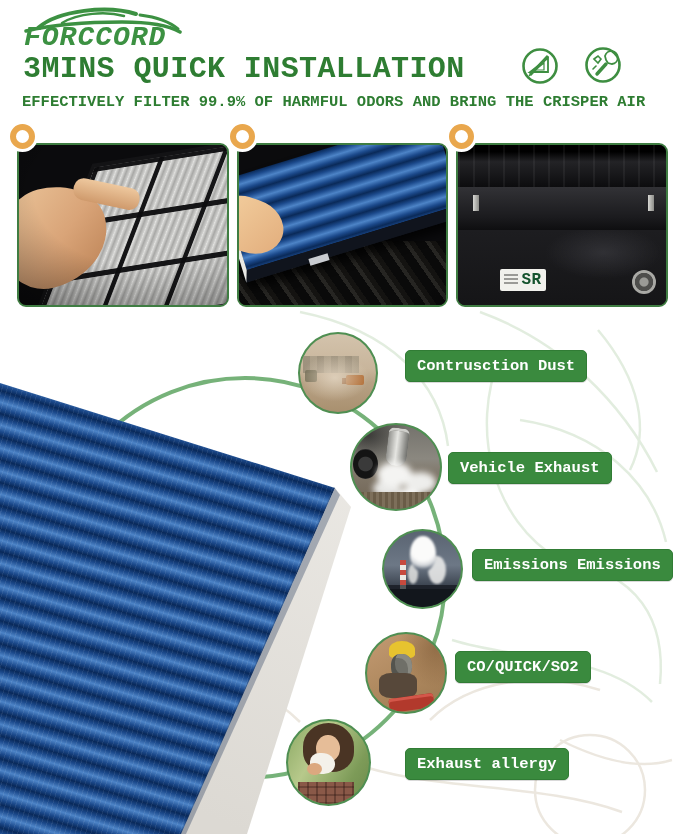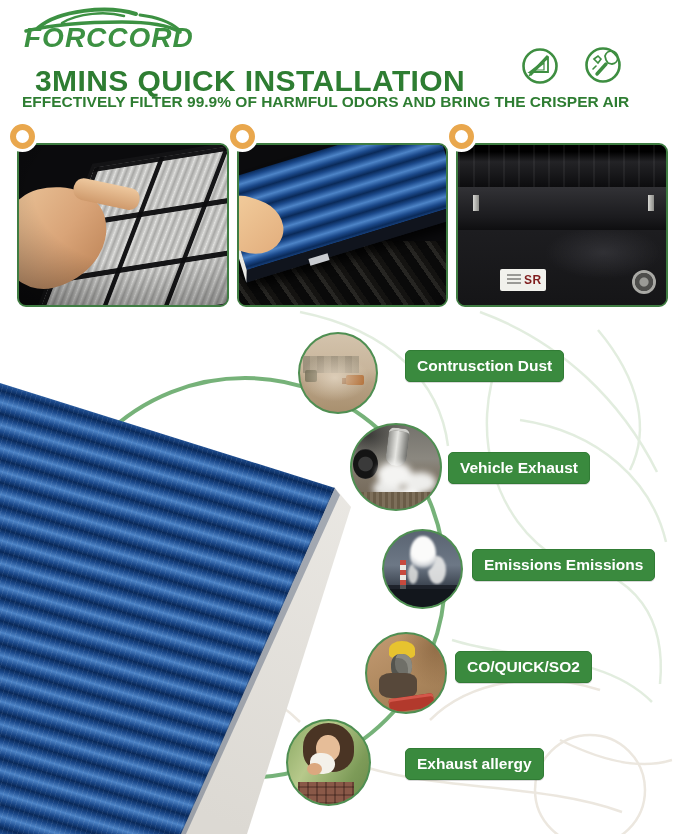--- a/index.html
+++ b/index.html
@@ -1,29 +1,29 @@
 <!DOCTYPE html>
 <html><head>
 <meta charset="utf-8">
 <style>
   html,body{margin:0;padding:0;background:#ffffff;}
   .canvas{
     position:relative;width:679px;height:834px;overflow:hidden;background:#ffffff;
-    font-family:Liberation Sans, sans-serif;
+    font-family:Liberation Mono, monospace;
   }
   
   .watermark{position:absolute;left:0;top:0;z-index:0;}
   
   .logo-car{position:absolute;left:22px;top:2px;z-index:4;}
   .brand{
     position:absolute;left:24px;top:22px;z-index:4;
     font-size:28px;font-weight:800;font-style:italic;letter-spacing:1px;color:#3c9142;
   }
   .title{
-    position:absolute;left:23px;top:52px;margin:12px;z-index:4;
+    position:absolute;left:23px;top:52px;margin:0;z-index:4;
     font-size:30px;font-weight:800;letter-spacing:.4px;color:#2e7d32;white-space:nowrap;
   }
   .subtitle{
     position:absolute;left:22px;top:93px;z-index:4;
     font-size:15.5px;font-weight:700;color:#2e7d32;white-space:nowrap;
   }
   .hdr-icon{position:absolute;z-index:4;}
   .hdr-icon.one{left:521px;top:47px;}
   .hdr-icon.two{left:584px;top:46px;}
   
@@ -104,21 +104,21 @@
   .p3-bolt{
     right:5%;bottom:7%;width:24px;height:24px;border-radius:50%;
     background:radial-gradient(circle,#9a9a96 0 24%,#4e4e4c 30% 52%,#a9a9a5 56% 72%,#3c3c3a 78%);
   }
   .p3-sticker{
     left:20%;bottom:9%;width:46px;height:22px;background:#f1f1ec;border-radius:2px;
     display:flex;align-items:center;justify-content:flex-end;padding:0 4px;box-sizing:border-box;
   }
   .p3-sticker .lines{width:14px;height:12px;margin-right:3px;
     background:repeating-linear-gradient(180deg,#9a9a96 0 2px,transparent 2px 4px);}
-  .p3-sticker .sr{font-size:12px;font-weight:700;color:#7f1d1d;letter-spacing:.5px;}
+  .p3-sticker .sr{font-size:16px;font-weight:700;color:#14532d;letter-spacing:.5px;}
   
   .filter-layer{position:absolute;left:0;top:0;width:679px;height:834px;z-index:2;pointer-events:none;}
   .filter-media{
     position:absolute;inset:0;
     clip-path:polygon(0px 383px,335px 488px,182px 834px,0px 834px);
     background:
       repeating-linear-gradient(107deg, rgba(255,255,255,.07) 0 1px, transparent 1px 5px),
       repeating-linear-gradient(197deg,#09295a 0,#1c4a8c 5px,#4d84c7 11px,#1c4a8c 17px,#09295a 22px);
   }
   .filter-frame{

